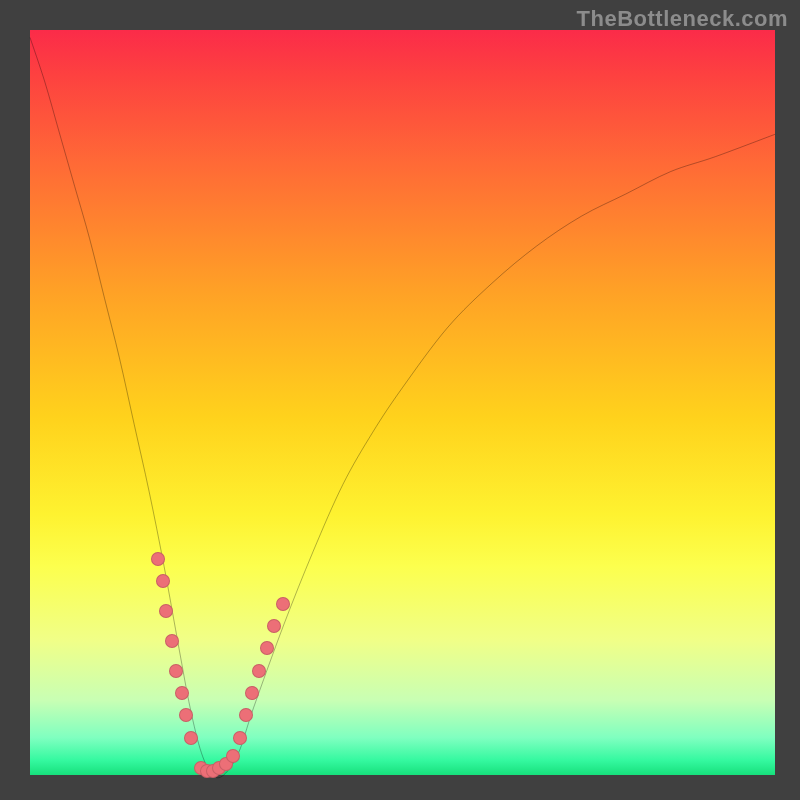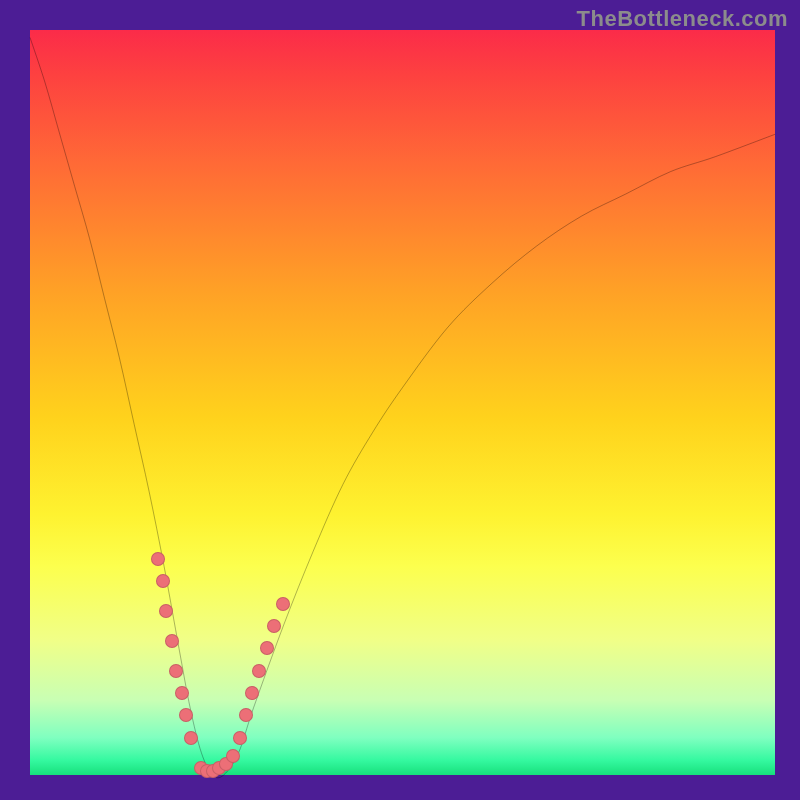--- a/index.html
+++ b/index.html
@@ -1,21 +1,21 @@
 <!DOCTYPE html>
 <html><head>
 <meta charset="utf-8">
 <style>
   * { margin: 0; padding: 0; box-sizing: border-box; }
   html, body { width: 800px; height: 800px; overflow: hidden; background: #000; }
   .frame {
     position: relative;
     width: 800px;
     height: 800px;
-    background: #4c1d95;
+    background: #404040;
   }
   .plot-area {
     position: absolute;
     left: 30px;
     top: 30px;
     width: 745px;
     height: 745px;
     background: linear-gradient(to bottom,
       #fb2b49 0%,
       #fd4140 6%,

